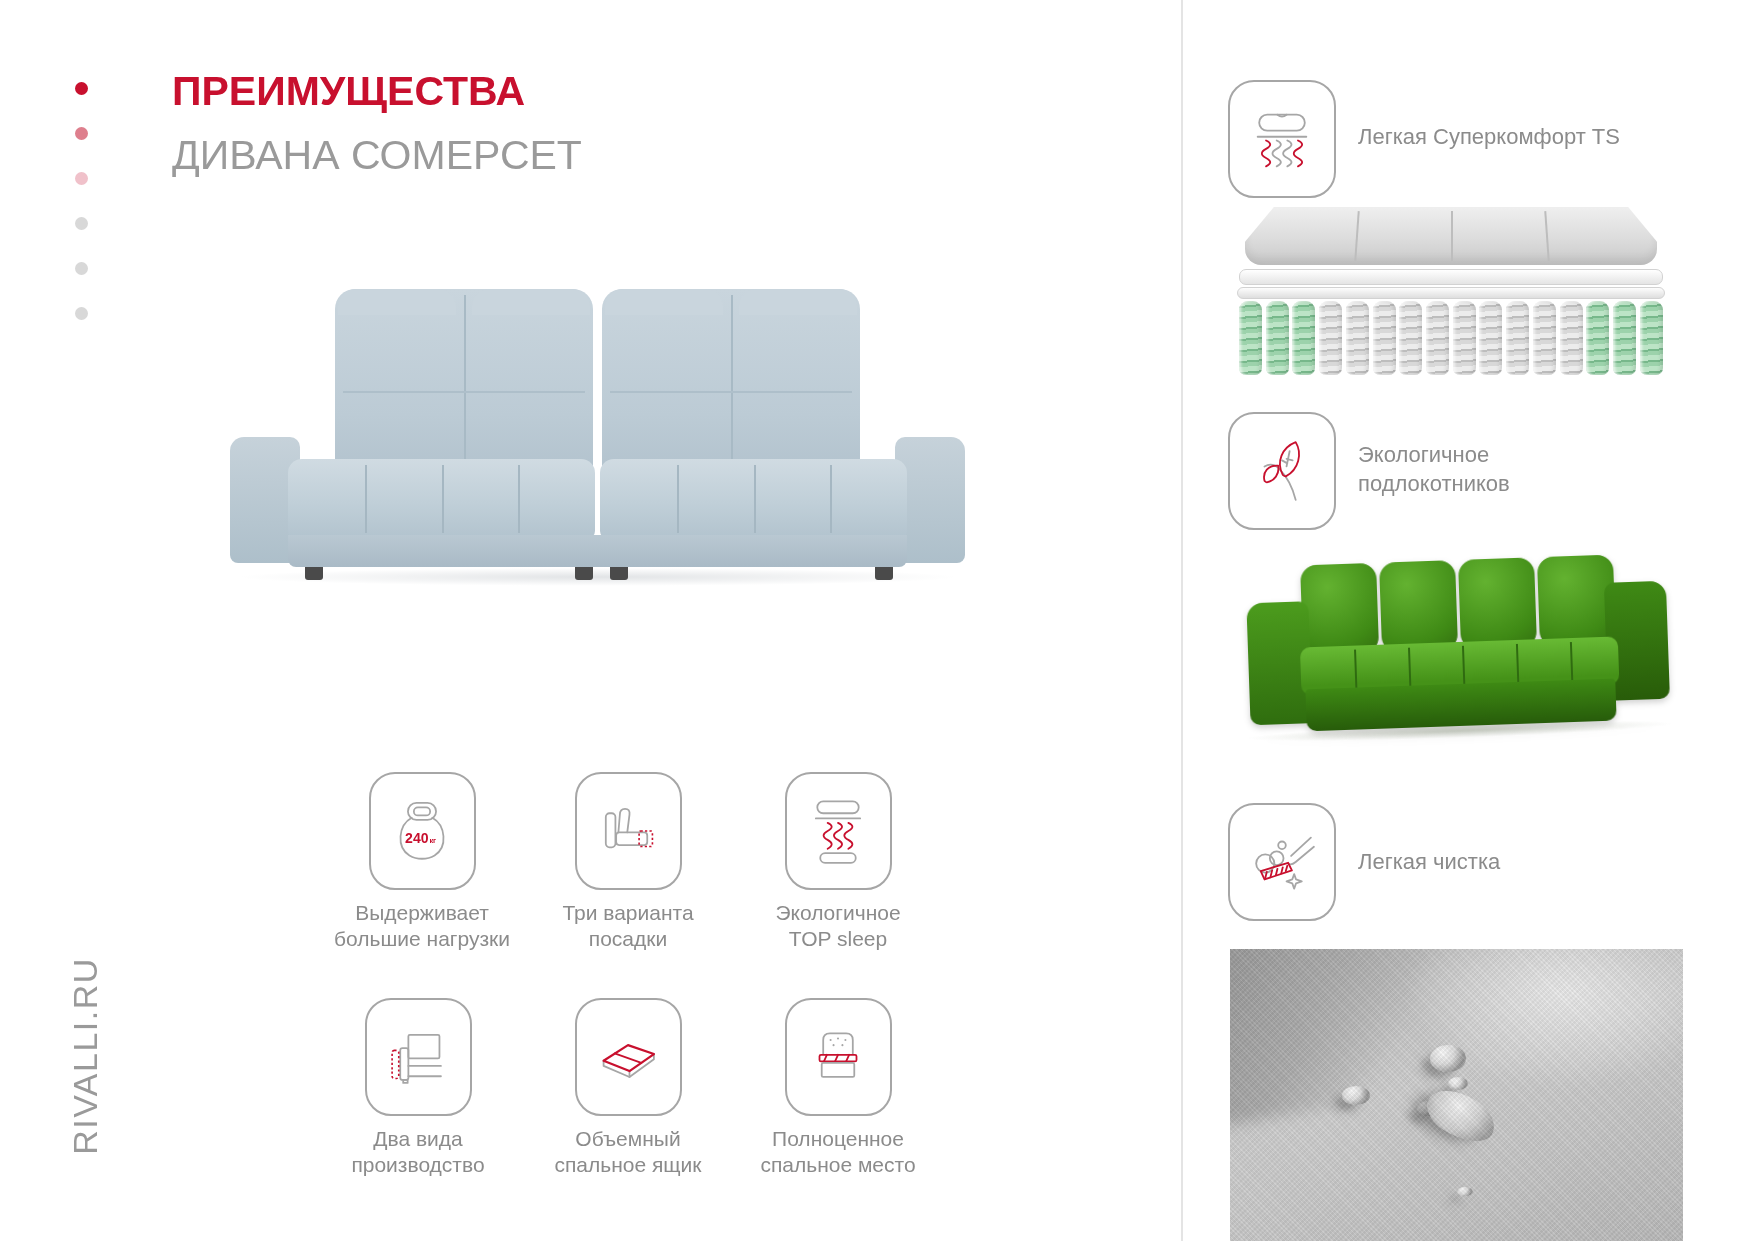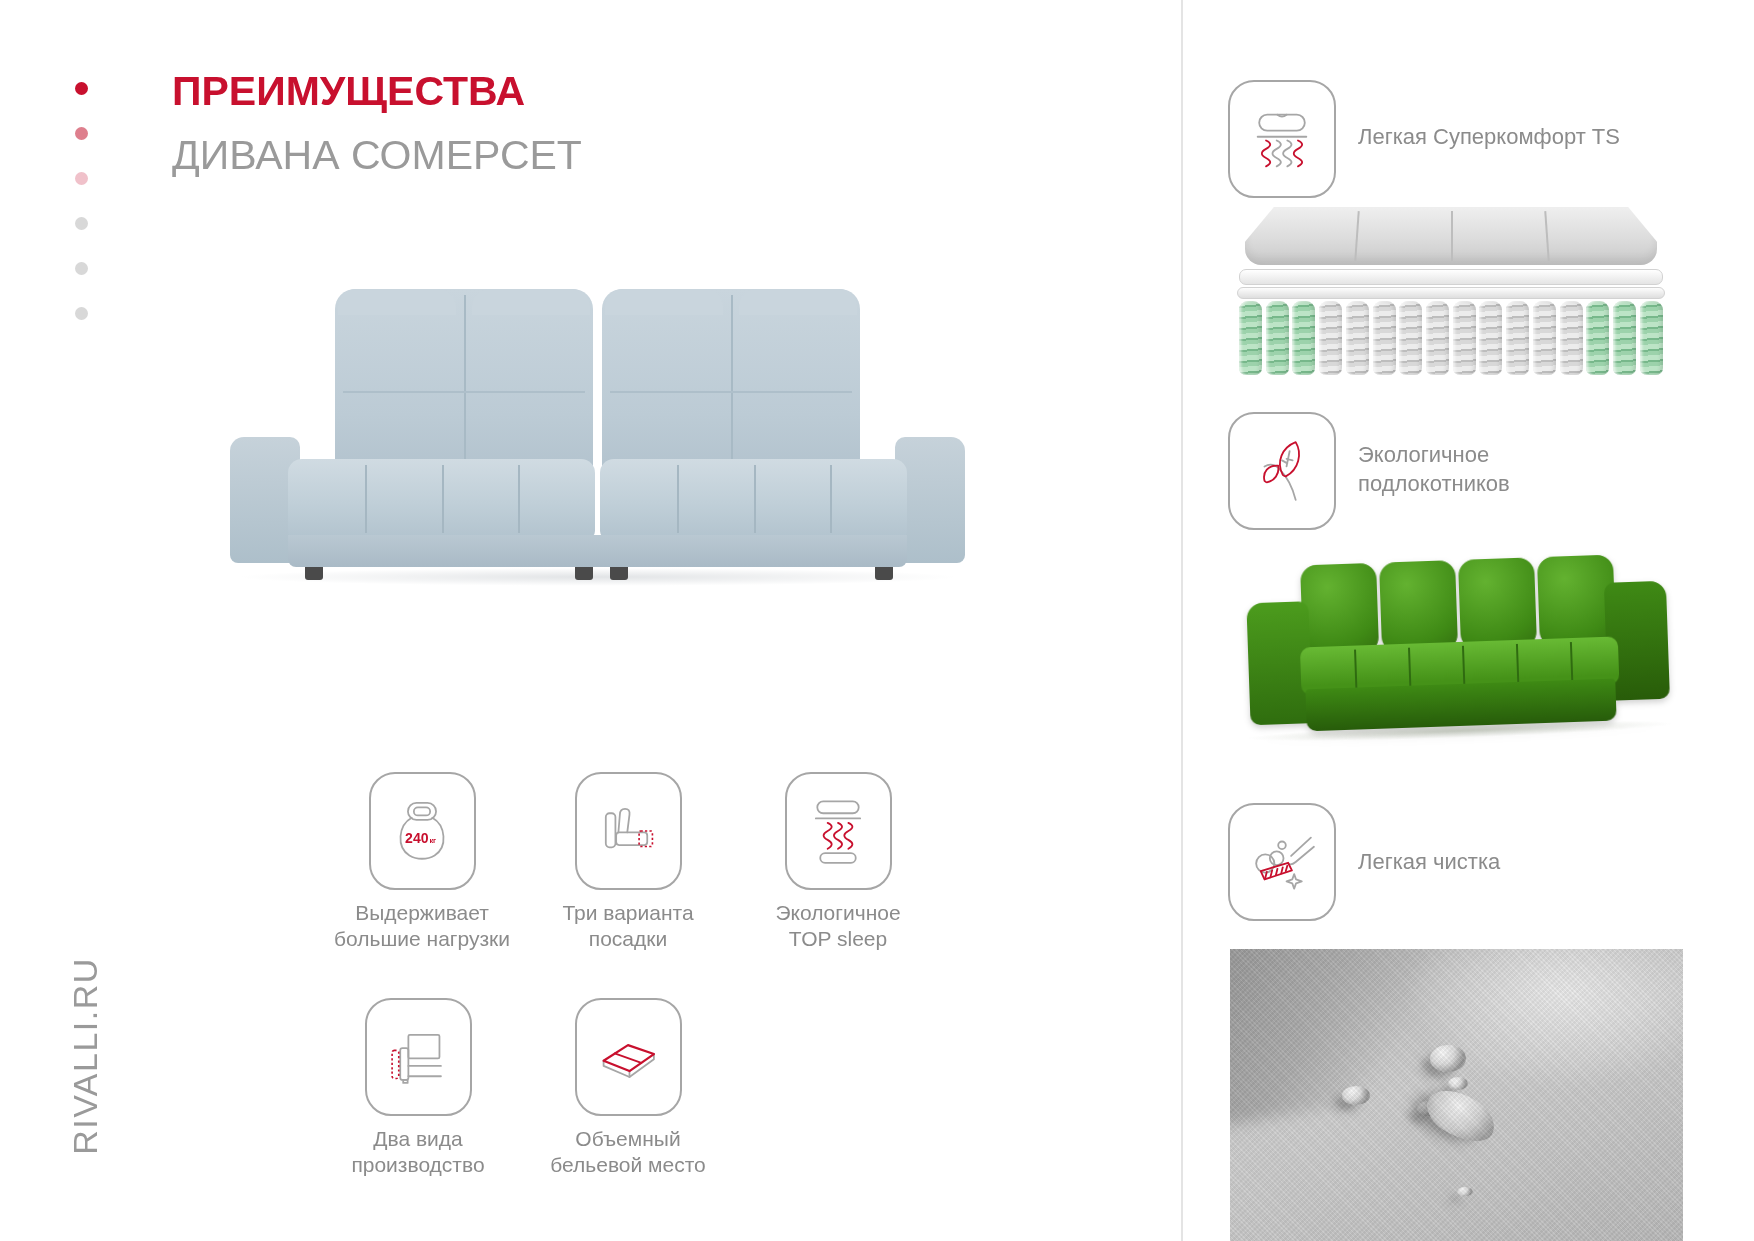--- a/index.html
+++ b/index.html
@@ -237,23 +237,44 @@
   <div class="fcell" style="left:518px;top:998px">
     <div class="fbox">
       <svg width="74" height="84" viewBox="0 0 100 100">
         <path class="st" d="M17 55 L17 62 L52 77 L85 53 L85 46"></path>
         <line class="st" x1="52" y1="69" x2="52" y2="77"></line>
         <path class="rd" style="stroke-width:3" d="M17 55 L50 34 L85 46 L52 69 Z"></path>
         <path class="rd" d="M32 45 L68 58"></path>
       </svg>
     </div>
     <div class="flabel">Объемный
-бельевой место</div>
-  </div>
-
+спальное ящик</div>
+  </div>
+
+  <div class="fcell" style="left:728px;top:998px">
+    <div class="fbox">
+      <svg width="74" height="84" viewBox="0 0 100 100">
+        <path class="st" d="M30 46 L30 27 Q30 18 39 18 L61 18 Q70 18 70 27 L70 46"></path>
+        <g fill="#a6a6a6">
+          <circle cx="40" cy="27" r="1.4"></circle>
+            <circle cx="50" cy="25" r="1.4"></circle>
+          <circle cx="60" cy="27" r="1.4"></circle>
+            <circle cx="44" cy="34" r="1.4"></circle>
+          <circle cx="56" cy="34" r="1.4"></circle>
+        </g>
+        <rect class="rd" x="25" y="47" width="50" height="9" rx="2"></rect>
+        <line class="rd" x1="35" y1="47" x2="31" y2="56"></line>
+        <line class="rd" x1="50" y1="47" x2="46" y2="56"></line>
+        <line class="rd" x1="65" y1="47" x2="61" y2="56"></line>
+        <rect class="st" x="28" y="58" width="44" height="19" rx="2"></rect>
+      </svg>
+    </div>
+    <div class="flabel">Полноценное
+спальное место</div>
+  </div>
 
   <div class="ribox" style="top:80px">
     <svg width="76" height="86" viewBox="0 0 100 100">
       <rect class="st" x="20" y="18" width="60" height="21" rx="10.5"></rect>
       <path class="st" d="M44 18 Q50 23 56 18"></path>
       <line class="st" x1="18" y1="47" x2="82" y2="47"></line>
       <path class="rd" d="M29 52 Q40 57 29 63 Q18 69 29 75 Q40 81 29 86"></path>
       <path class="st" d="M43 52 Q54 57 43 63 Q32 69 43 75 Q54 81 43 86"></path>
       <path class="st" d="M57 52 Q68 57 57 63 Q46 69 57 75 Q68 81 57 86"></path>
       <path class="rd" d="M71 52 Q82 57 71 63 Q60 69 71 75 Q82 81 71 86"></path>

